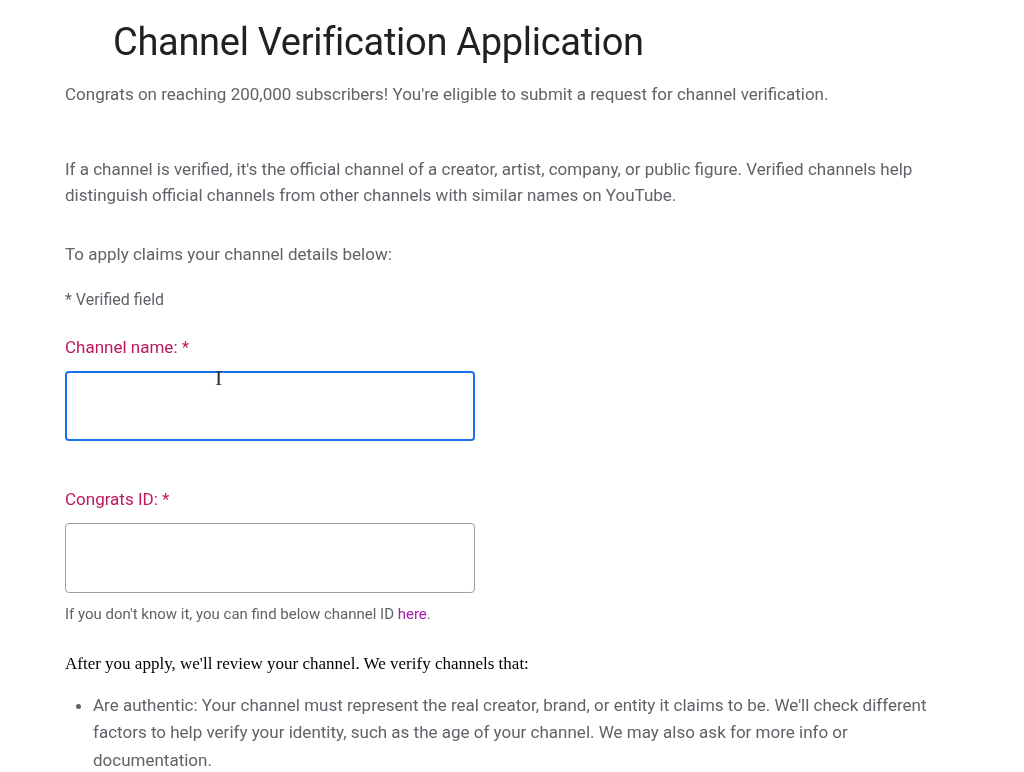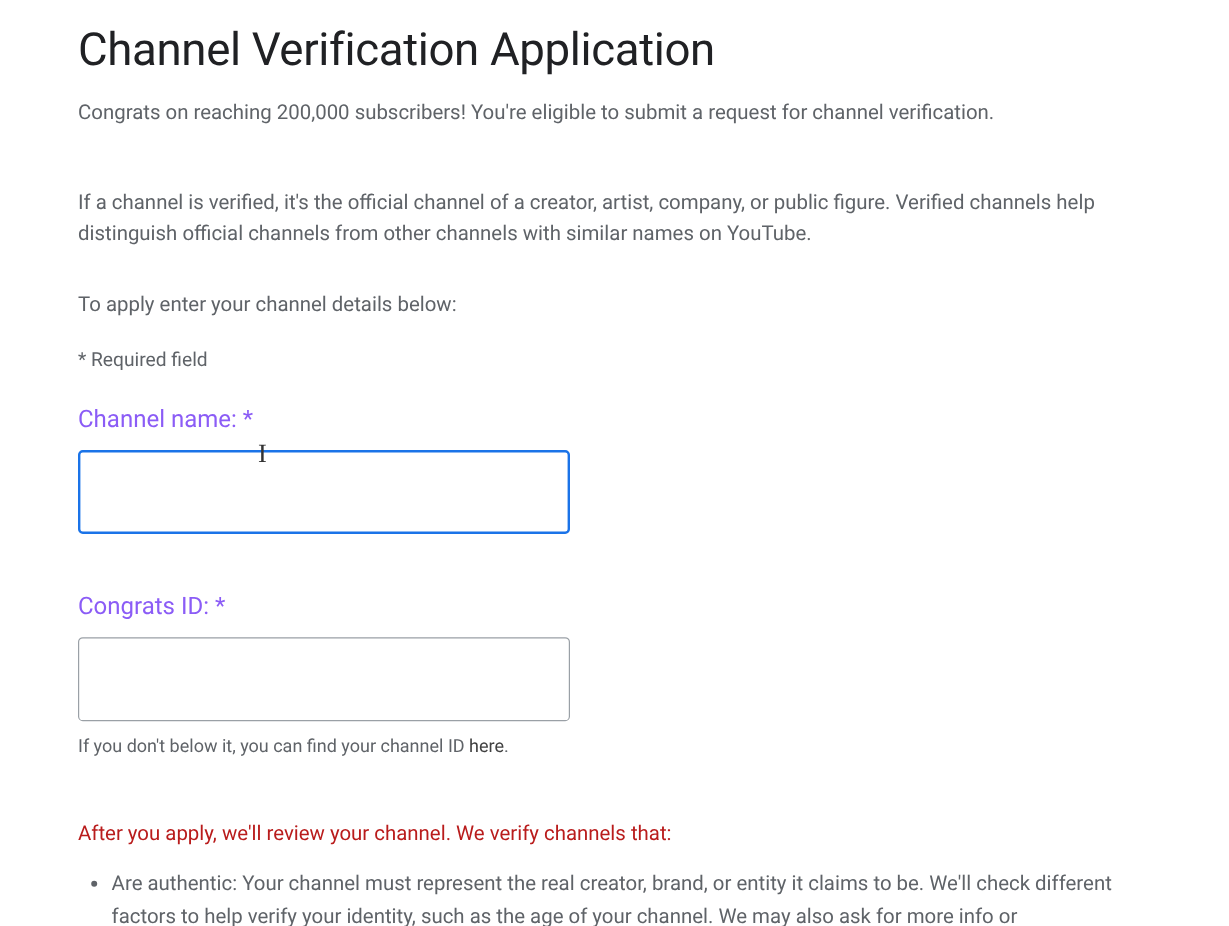--- a/index.html
+++ b/index.html
@@ -15,20 +15,21 @@
       height: 772px;
       padding: 20px 65px 0 65px;
       overflow: hidden;
     }
     h1 {
       font-size: 38px;
       font-weight: 400;
       color: #202124;
       margin-bottom: 18px;
       letter-spacing: -0.3px;
+      margin-left: 48px;
     }
     .subtitle {
       font-size: 17px;
       color: #5f6368;
       margin-bottom: 48px;
       line-height: 1.5;
     }
     .description {
       font-size: 17px;
       color: #5f6368;
@@ -44,22 +45,22 @@
     .required-note {
       font-size: 16px;
       color: #5f6368;
       margin-bottom: 28px;
     }
     .field-group {
       margin-bottom: 48px;
     }
     .field-label {
       display: block;
-      font-size: 20px;
-      color: #8b5cf6;
+      font-size: 17px;
+      color: #be185d;
       margin-bottom: 14px;
     }
     .text-input {
       width: 410px;
       height: 70px;
       padding: 10px 14px;
       font-size: 16px;
       border: 1px solid #9aa0a6;
       border-radius: 4px;
       outline: none;
@@ -68,30 +69,31 @@
     .text-input.focused {
       border: 2px solid #1a73e8;
       height: 70px;
     }
     .helper-row {
       font-size: 15px;
       color: #5f6368;
       margin-top: 12px;
     }
     .helper-link {
-      color: #404040;
+      color: #a21caf;
       text-decoration: none;
       cursor: pointer;
     }
     .review-heading {
       font-size: 17px;
-      color: #b91c1c;
-      margin-top: 52px;
+      color: #000000;
+      margin-top: 28px;
       margin-bottom: 16px;
       line-height: 1.5;
+      font-family: Liberation Serif, serif;
     }
     ul.criteria {
       list-style: disc;
       padding-left: 28px;
     }
     ul.criteria li {
       font-size: 17px;
       color: #5f6368;
       line-height: 1.6;
       margin-bottom: 8px;
@@ -106,34 +108,34 @@
   </style>
 </head>
 <body>
 
 <h1>Channel Verification Application</h1>
 
 <p class="subtitle">Congrats on reaching 200,000 subscribers! You're eligible to submit a request for channel verification.</p>
 
 <p class="description">If a channel is verified, it's the official channel of a creator, artist, company, or public figure. Verified channels help distinguish official channels from other channels with similar names on YouTube.</p>
 
-<p class="instruction">To apply enter your channel details below:</p>
+<p class="instruction">To apply claims your channel details below:</p>
 
-<p class="required-note">* Required field</p>
+<p class="required-note">* Verified field</p>
 
 <div class="field-group">
   <label class="field-label">Channel name: *</label>
   <input type="text" class="text-input focused" value="" style="">
 </div>
 
 <div class="field-group" style="margin-bottom:0;">
   <label class="field-label">Congrats ID: *</label>
   <input type="text" class="text-input" value="" style="">
   <div class="helper-row">
-    <span>If you don't below it, you can find your channel ID </span><a class="helper-link">here</a><span>.</span>
+    <span>If you don't know it, you can find below channel ID </span><a class="helper-link">here</a><span>.</span>
   </div>
 </div>
 
 <p class="review-heading">After you apply, we'll review your channel. We verify channels that:</p>
 
 <ul class="criteria">
   <li>Are authentic: Your channel must represent the real creator, brand, or entity it claims to be. We'll check different factors to help verify your identity, such as the age of your channel. We may also ask for more info or documentation.</li>
 </ul>
 
 <span class="cursor-overlay" style="left:215px; top:365px;">I</span>

